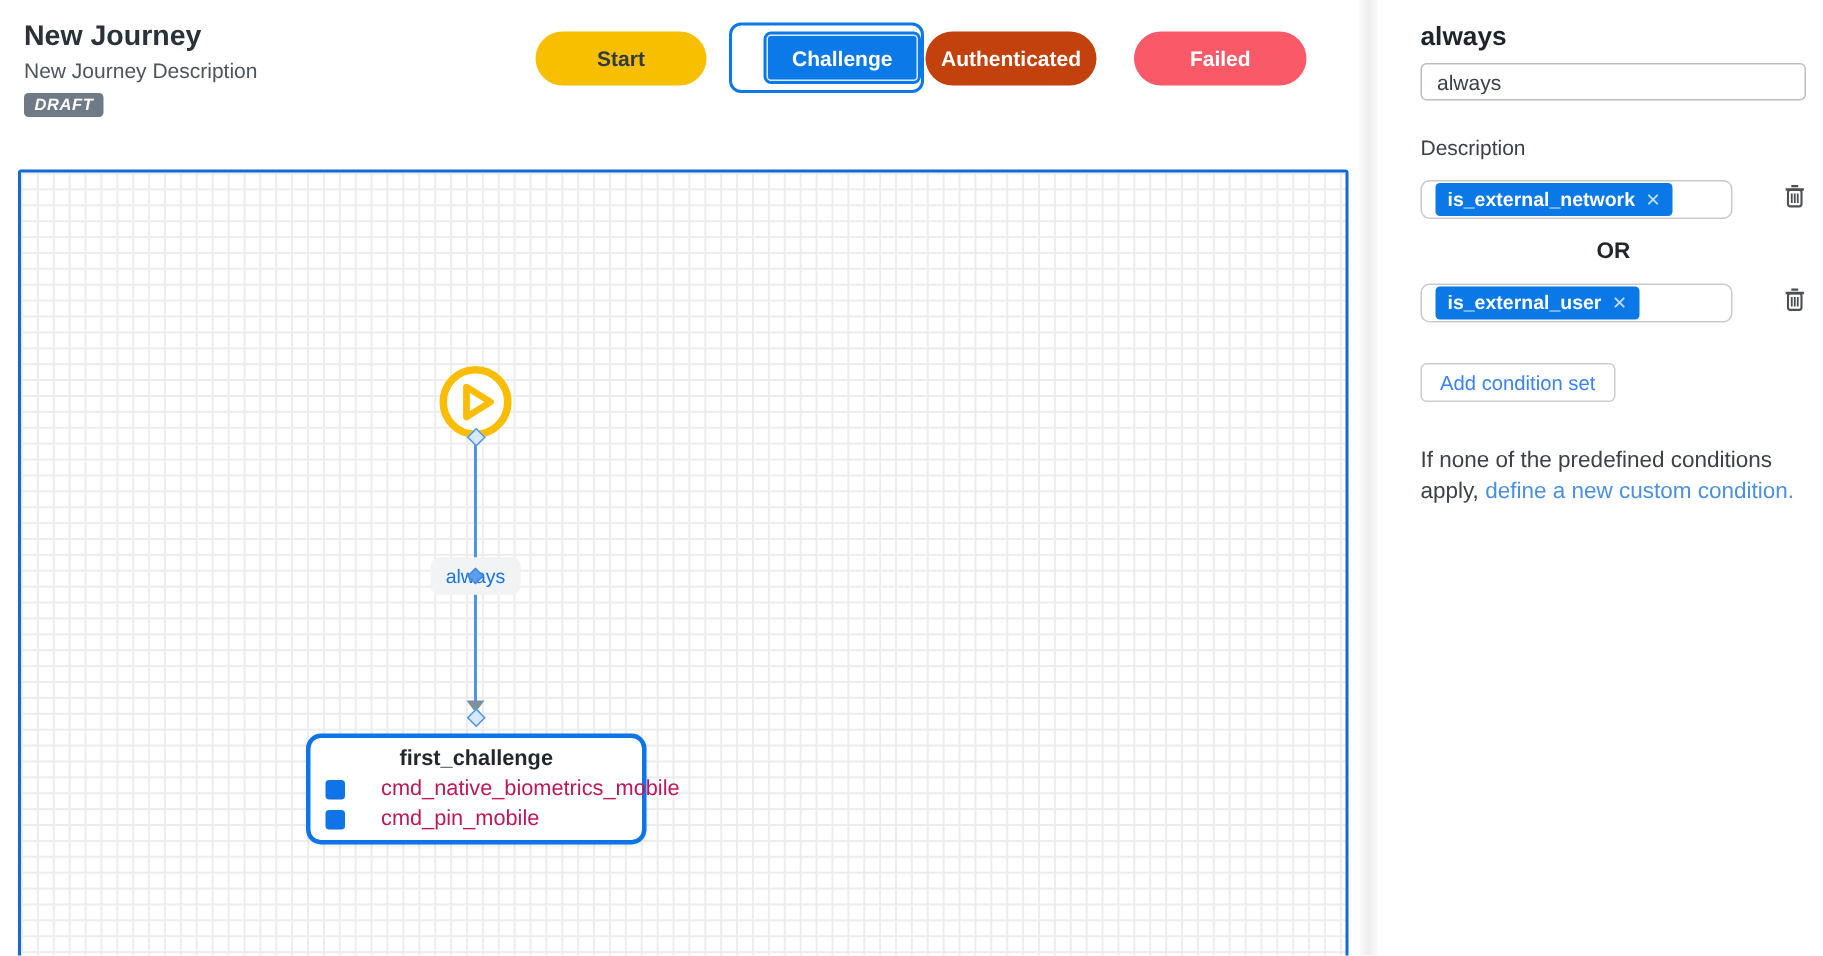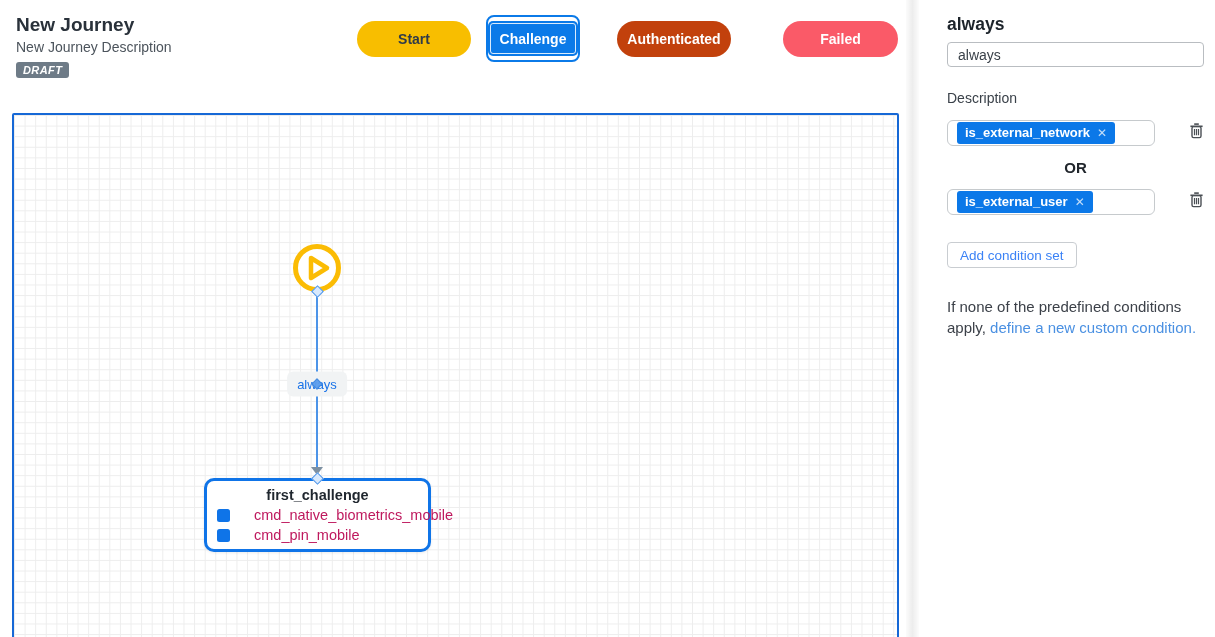--- a/index.html
+++ b/index.html
@@ -30,39 +30,39 @@
   .hdr-btn {
     position: absolute; top: 21px; height: 36px;
     border: none; border-radius: 18px;
     font-family: "Liberation Sans", sans-serif;
     font-size: 14px; font-weight: bold;
     cursor: pointer;
     text-align: center;
   }
   .btn-start { left: 357px; width: 114px; background: #F8BE00; color: #2f3b49; }
   .btn-challenge-ring {
-    position: absolute; left: 486px; top: 15px; width: 94px; height: 47px;
+    position: absolute; left: 486px; top: 15px; width: 130px; height: 47px;
     border: 2px solid #0B7AE8; border-radius: 8px;
-    display: flex; align-items: center; justify-content: flex-start;
+    display: flex; align-items: center; justify-content: flex-end;
   }
   .btn-challenge {
     position: relative; top: 0; left: 0;
     width: 105px; height: 35px;
     background: #0B7AE8; color: #fff;
     border: none; border-radius: 5px;
     font-family: "Liberation Sans", sans-serif;
     font-size: 14px; font-weight: bold; cursor: pointer;
   }
   .btn-challenge::after {
     content: ""; position: absolute; inset: 2px;
     border: 1px solid rgba(255,255,255,.85); border-radius: 3px;
     pointer-events: none;
   }
   .btn-auth { left: 617px; width: 114px; background: #c2410c; color: #fff; }
-  .btn-failed { left: 783px; width: 115px; background: #FA5A68; color: #fff; }
+  .btn-failed { left: 756px; width: 115px; background: #FA5A68; color: #fff; }
 
   
   .canvas {
     position: absolute; left: 12px; top: 113px;
     width: 887px; height: 545px;
     border: 2px solid #1668d6; border-radius: 2px;
     background-color: #fff;
     background-image:
       linear-gradient(to right, #ededed 1px, transparent 1px),
       linear-gradient(to bottom, #ededed 1px, transparent 1px);
@@ -97,21 +97,21 @@
     cursor: pointer;
   }
   .edge-label-diamond {
     position: absolute; left: 299px; top: 265px;
     width: 8px; height: 8px;
     background: #5b9ded; border: 1px solid #3d87e0;
     transform: rotate(45deg); opacity: .95;
   }
 
   .challenge-node {
-    position: absolute; left: 190px; top: 363px;
+    position: absolute; left: 190px; top: 374px;
     width: 227px; height: 74px;
     background: #fff;
     border: 3px solid #0f74e8; border-radius: 10px;
     box-shadow: 0 1px 3px rgba(0,0,0,.08);
     cursor: pointer;
   }
   .challenge-node-title {
     text-align: center; margin-top: 6px;
     font-size: 14.5px; font-weight: bold; color: #1f262e;
   }

